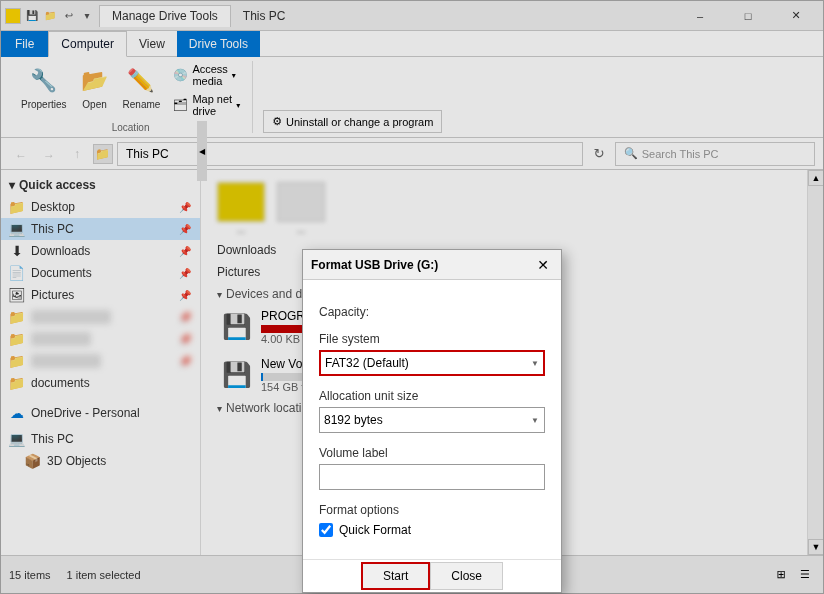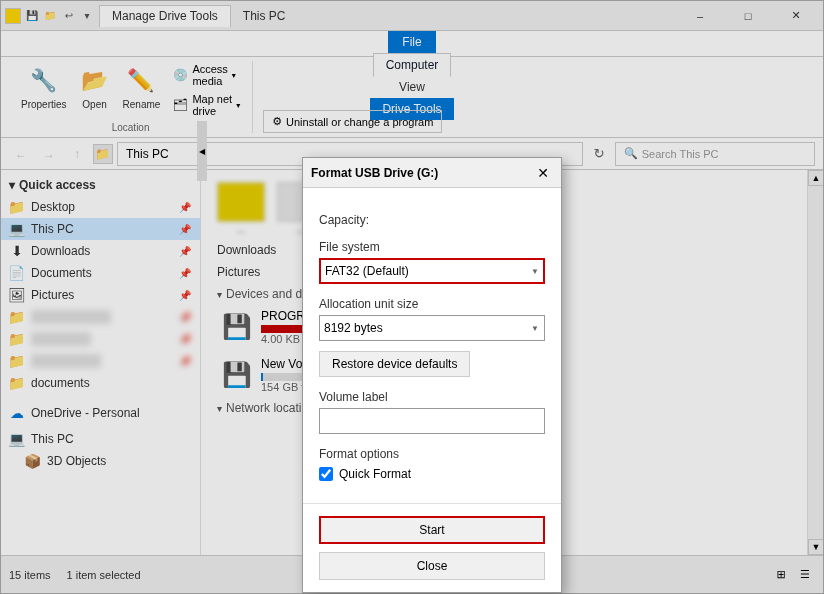--- a/index.html
+++ b/index.html
@@ -103,21 +103,20 @@
     .ribbon {
       background: white;
       border-bottom: 1px solid #ccc;
     }
     .ribbon-tabs {
       display: flex;
       align-items: center;
       height: 26px;
       border-bottom: 1px solid #ccc;
       gap: 0;
-      flex-direction: column;
     }
     .ribbon-tab {
       padding: 4px 12px;
       font-size: 12px;
       cursor: pointer;
       color: #333;
       height: 26px;
       display: flex;
       align-items: center;
     }
@@ -515,24 +514,22 @@
     .form-input {
       width: 100%;
       height: 26px;
       border: 1px solid #999;
       padding: 0 6px;
       font-size: 12px;
     }
     .dialog-footer {
       display: flex;
       justify-content: center;
-      gap: 8px;
-      padding: 12px 16px;
+      padding: 2px 16px;
       border-top: 1px solid #e0e0e0;
-      flex-direction: column;
     }
     .btn-start {
       background: #f0f0f0;
       border: 2px solid #c40000;
       padding: 4px 20px;
       font-size: 12px;
       cursor: pointer;
       height: 28px;
     }
     .btn-close {
@@ -846,23 +843,20 @@
 
         <div class="form-group">
           <label class="form-label">Allocation unit size</label>
           <div class="select-wrapper">
             <select class="form-select">
               <option>8192 bytes</option>
             </select>
           </div>
         </div>
 
-        <div style="margin-bottom:10px;">
-          <button class="form-btn">Restore device defaults</button>
-        </div>
 
         <div class="form-group">
           <label class="form-label">Volume label</label>
           <input class="form-input" type="text" value="" style="">
         </div>
 
         <div class="form-group">
           <label class="form-label">Format options</label>
           <div class="checkbox-row">
             <input type="checkbox" checked="" style="">

